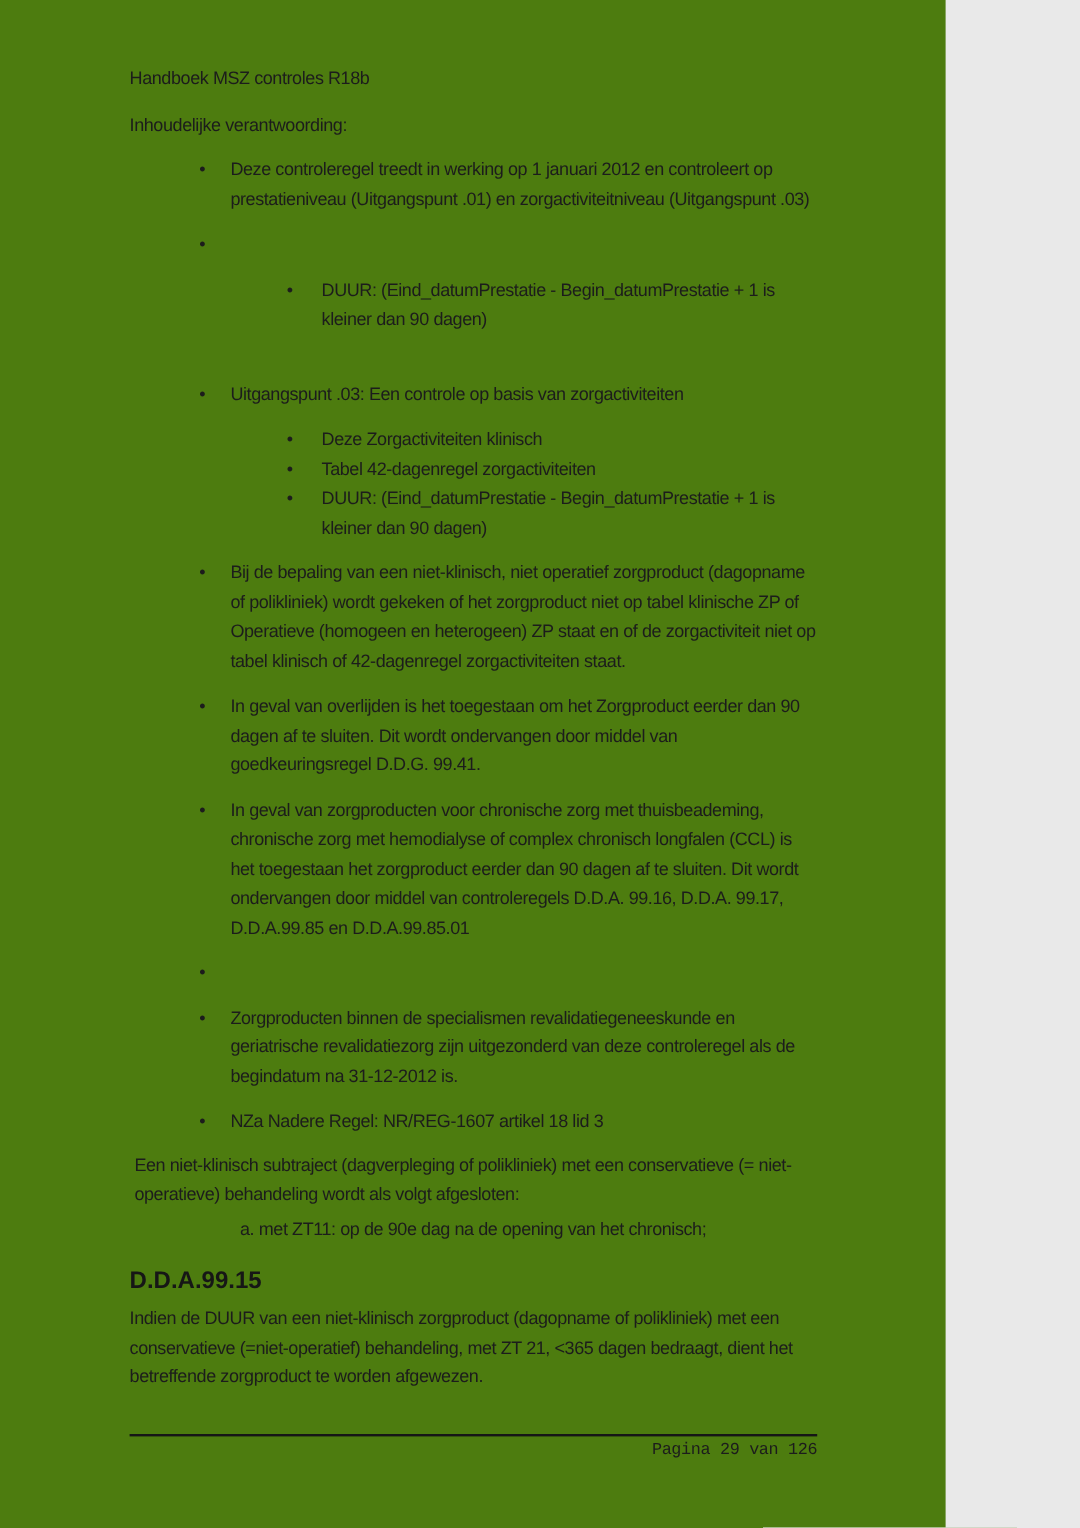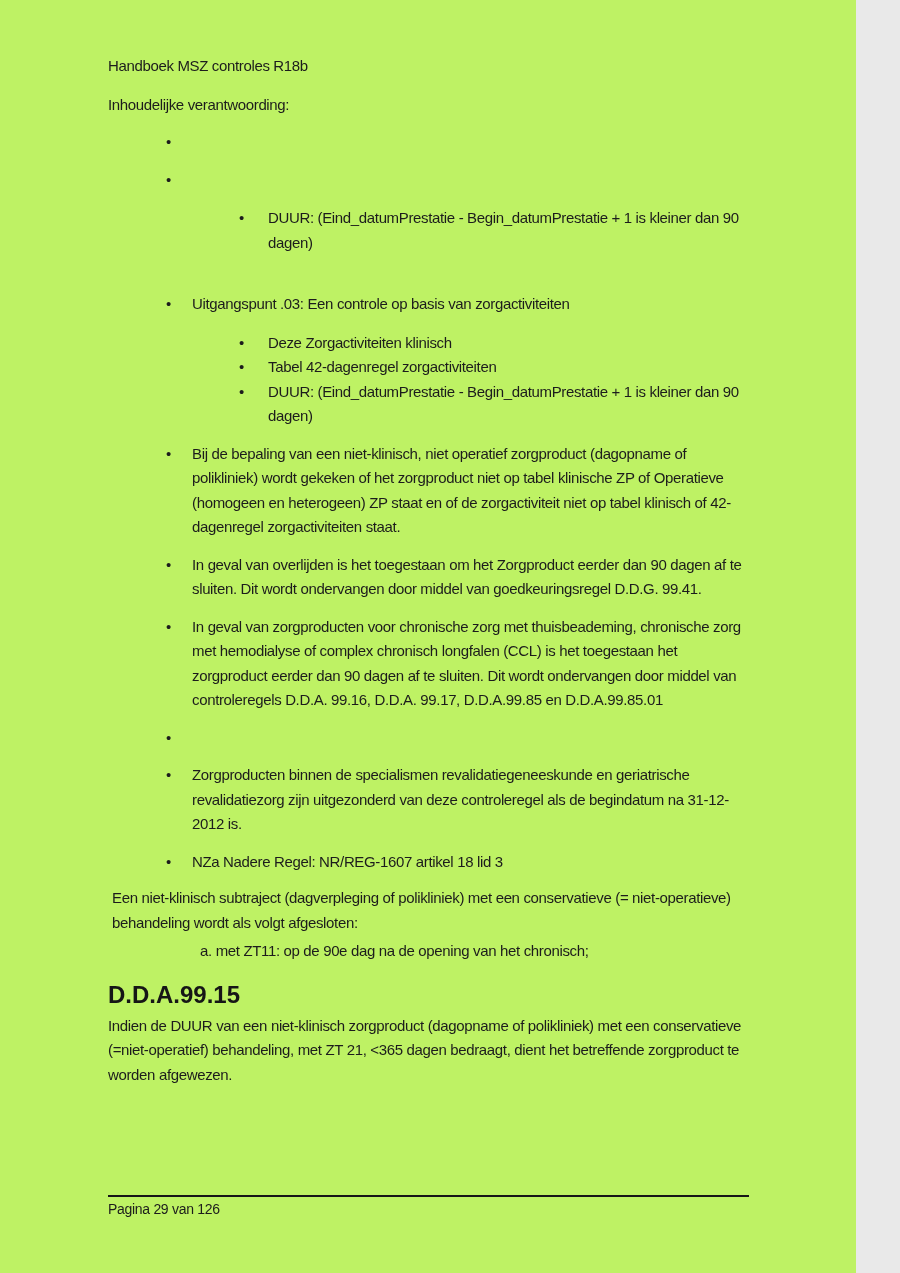--- a/index.html
+++ b/index.html
@@ -2,23 +2,23 @@
 <html><head>
 <meta charset="utf-8">
 <style>
   html, body {
     margin: 0;
     padding: 0;
     background: #e9e9e9;
   }
   .page {
     position: relative;
-    width: 856px;
+    width: 788px;
     height: 1273px;
-    background: #bef264;
+    background: #4d7c0f;
     font-family: "Liberation Sans", "DejaVu Sans", sans-serif;
     color: #1c1c1c;
     overflow: hidden;
   }
   .content {
     padding: 54px 107px 0 108px;
   }
   .txt {
     font-size: 15px;
     line-height: 24.5px;
@@ -51,62 +51,64 @@
     flex: 0 0 160px;
     box-sizing: border-box;
     padding-left: 131px;
   }
   .li-text { flex: 1 1 auto; }
 
   .closing-para { margin-top: 12px; }
   .closing-sub { padding-left: 88px; }
 
   .section-heading {
-    font-size: 24px;
+    font-size: 20px;
     line-height: 27px;
     font-weight: bold;
     letter-spacing: 0;
     color: #161616;
     margin: 17px 0 6px 0;
   }
   .section-body { margin: 0; }
 
   .footer {
     position: absolute;
     left: 108px;
     right: 107px;
     top: 1195px;
   }
   .footer-rule {
     height: 2px;
     background: #161616;
   }
   .footer-text {
     margin: 3px 0 0 0;
-    text-align: left;
+    text-align: right;
     font-size: 14px;
     line-height: 18px;
     letter-spacing: -0.3px;
     color: #1c1c1c;
+    font-family: Liberation Mono, monospace;
   }
 </style>
 </head>
 <body>
 
 <div class="page">
   <div class="content">
 
     <p class="txt header-line">Handboek MSZ controles R18b</p>
 
     <p class="txt intro-line">Inhoudelijke verantwoording:</p>
 
     <div>
 
       <div class="li l1">
         <span class="dot dot1">•</span>
+        <div class="txt li-text">Deze controleregel treedt in werking op 1 januari 2012 en controleert op prestatieniveau (Uitgangspunt .01) en zorgactiviteitniveau (Uitgangspunt .03)</div>
       </div>
 
       <div class="li l1">
         <span class="dot dot1">•</span>
       </div>
 
       <div class="li l2 first">
         <span class="dot dot2">•</span>
         <div class="txt li-text">DUUR: (Eind_datumPrestatie - Begin_datumPrestatie + 1 is kleiner dan 90 dagen)</div>
       </div>

